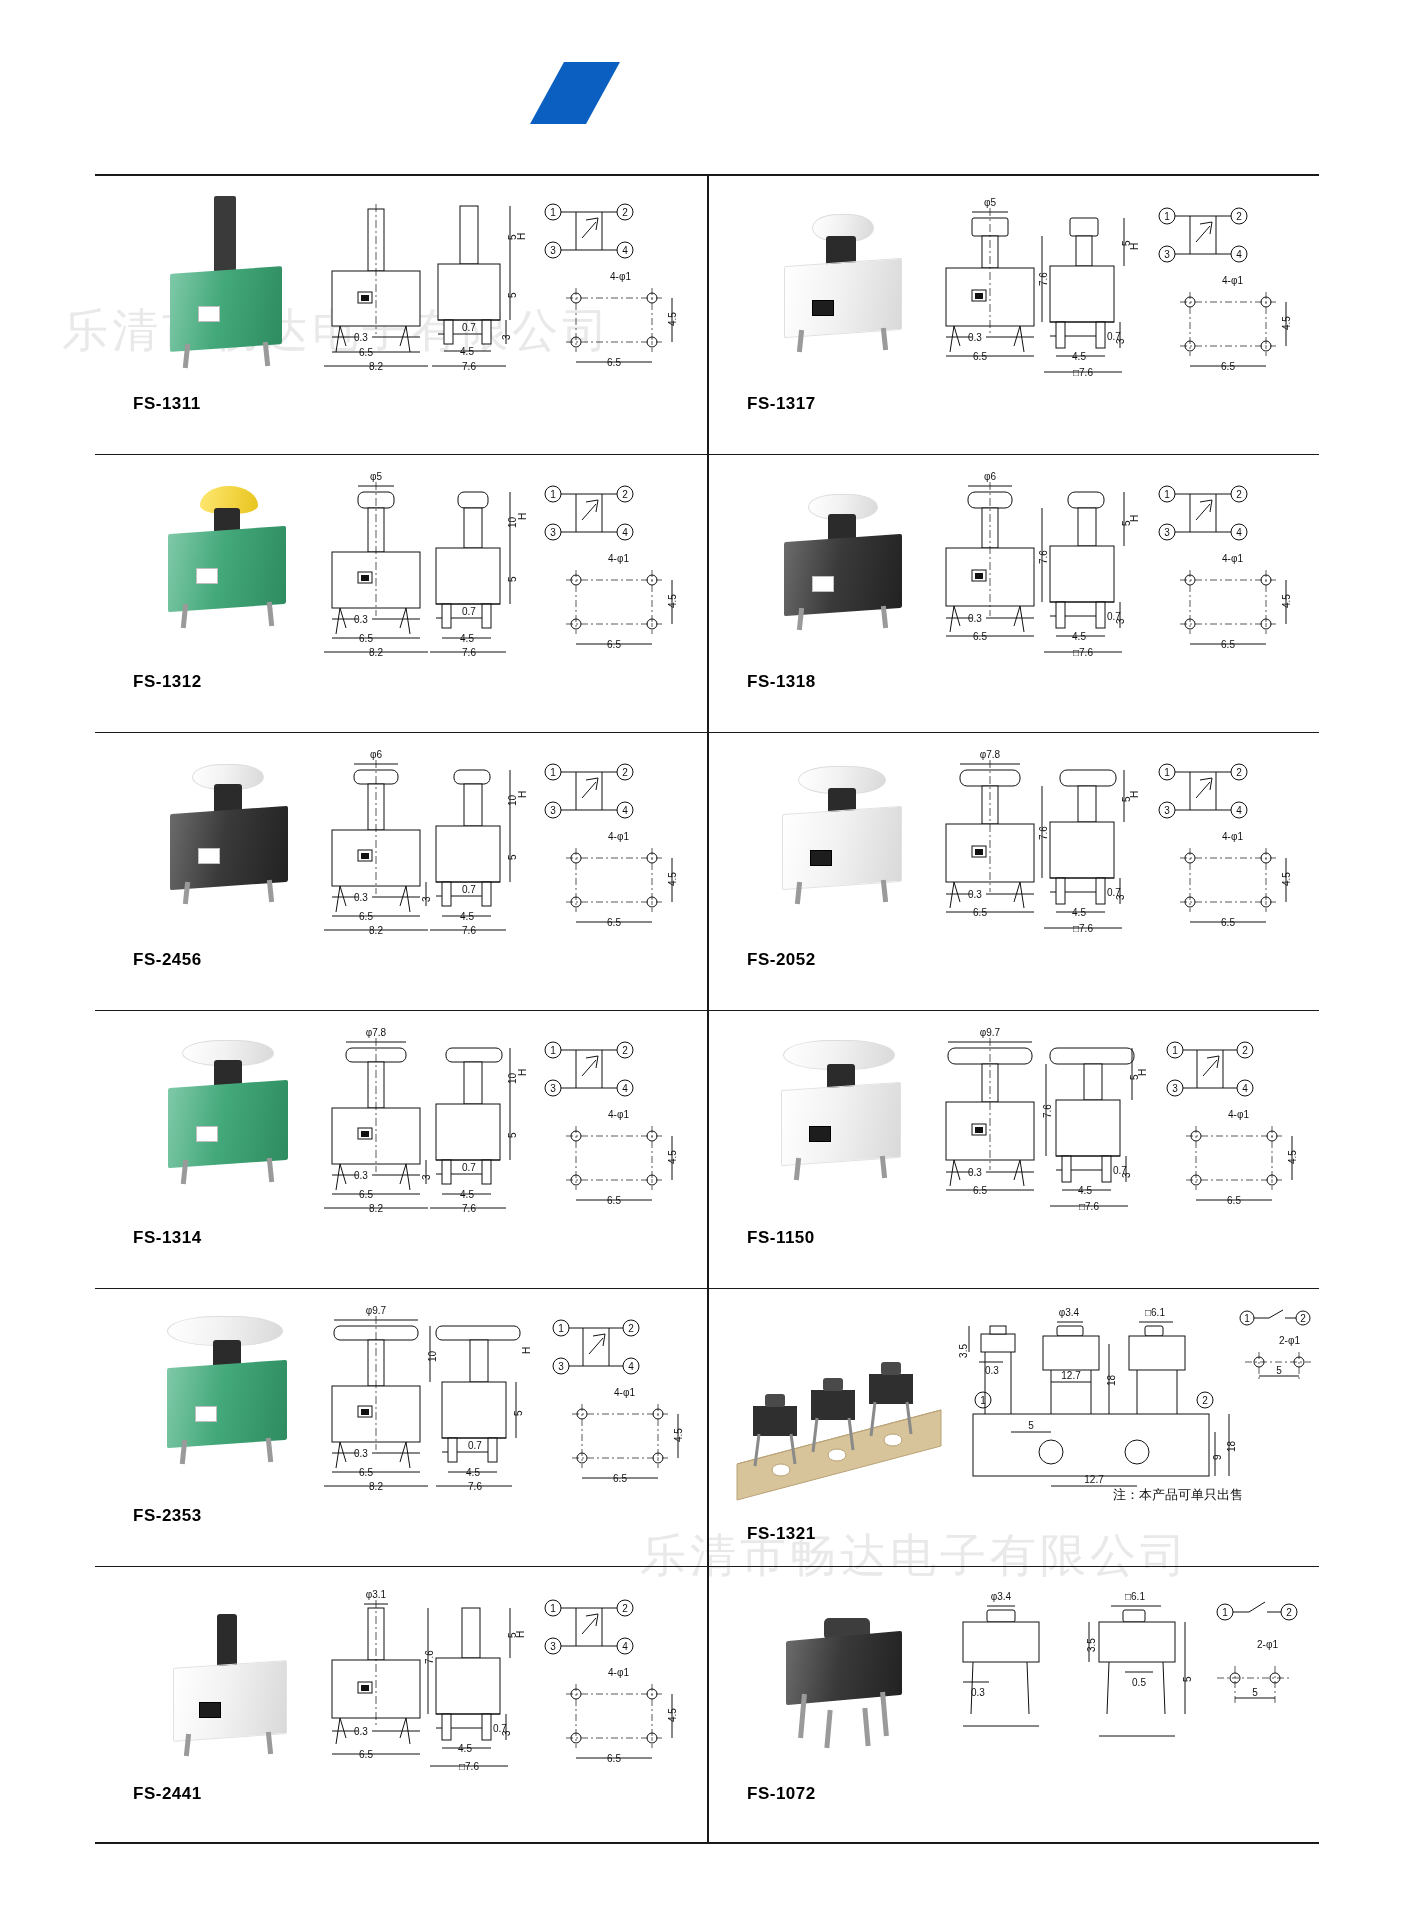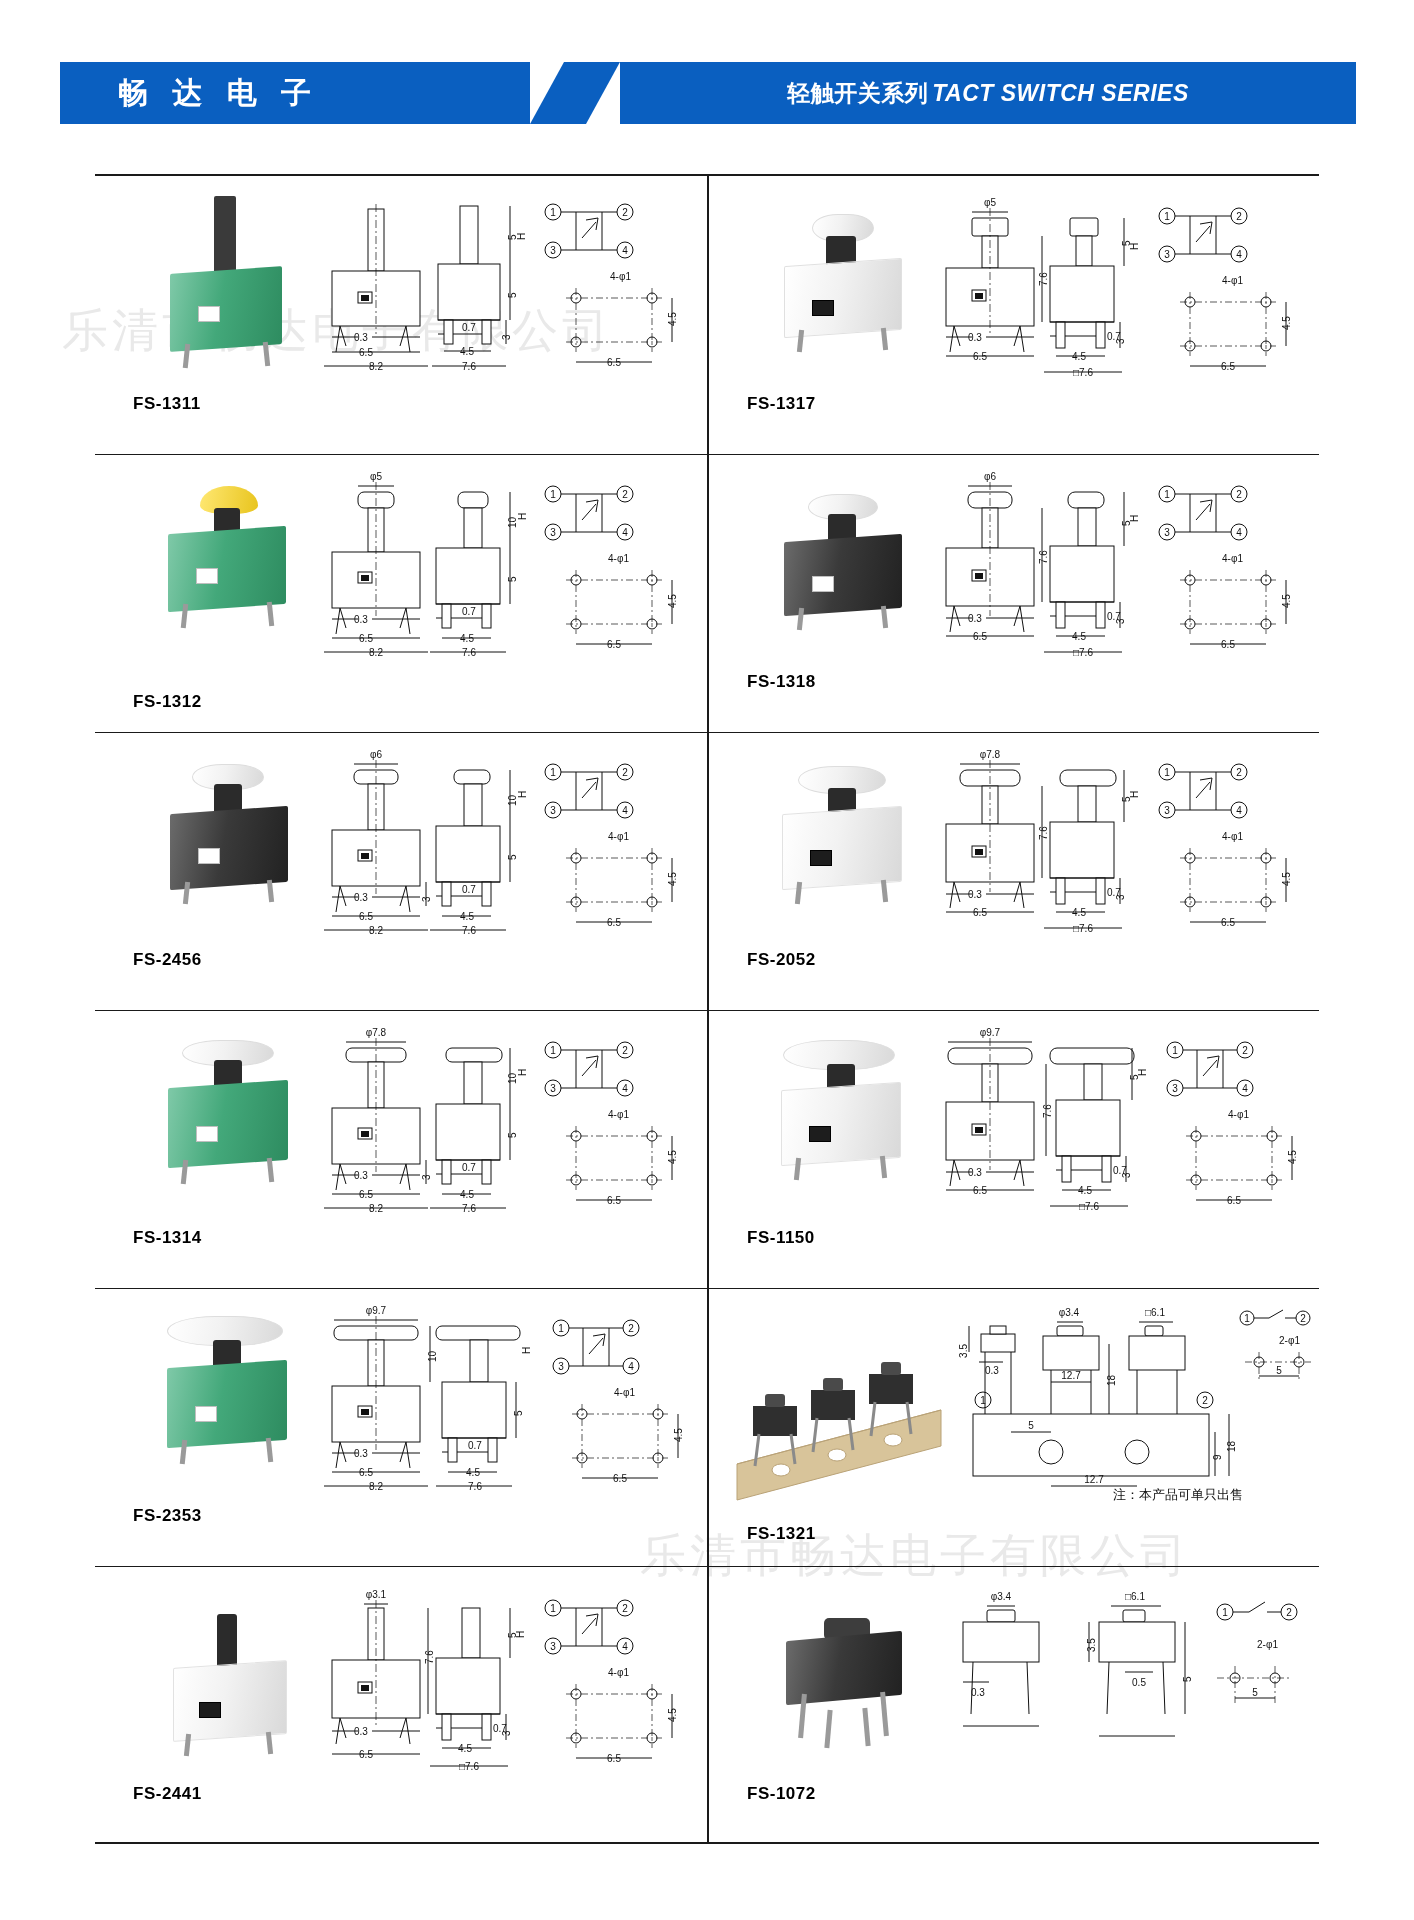--- a/index.html
+++ b/index.html
@@ -127,26 +127,21 @@
   .ln { stroke:#111; stroke-width:1; fill:none; }
   .lnthin { stroke:#111; stroke-width:0.7; fill:none; }
   .dash { stroke:#111; stroke-width:0.7; fill:none; stroke-dasharray: 7 3 2 3; }
   .fillw { fill:#ffffff; stroke:#111; stroke-width:1; }
   .fillk { fill:#111; }
 </style>
 </head>
 <body>
 
 <div class="header">
-  <div class="hdr-left">畅 达 电 子</div>
   <div class="hdr-slash"></div>
-  <div class="hdr-right">
-    <span class="cn">轻触开关系列</span>
-    <span class="en">TACT SWITCH SERIES</span>
-  </div>
 </div>
 
 <div class="watermark wm1">乐清市畅达电子有限公司</div>
 <div class="watermark wm2">乐清市畅达电子有限公司</div>
 
 <div class="grid">
   <div class="vline"></div>
   <div class="hline" style="top:278px"></div>
   <div class="hline" style="top:556px"></div>
   <div class="hline" style="top:834px"></div>
@@ -290,21 +285,21 @@
           <circle cx="342" cy="152" r="5" fill="none"></circle>
       </g>
       <path class="ln" d="M266 172 L342 172"></path>
         <text class="dim-s" x="304" y="176" text-anchor="middle">6.5</text>
       <path class="ln" d="M362 108 L362 152"></path>
         <text class="dim-s" x="366" y="136" transform="rotate(-90 366 136)">4.5</text>
     </svg>
   </div>
 
   <div class="cell col1" style="top:280px; height:276px;">
-    <div class="part-label" style="left:38px; top:216px;margin-top:20px;">FS-1312</div>
+    <div class="part-label" style="left:38px; top:216px;">FS-1312</div>
     <div class="photo" style="left:55px; top:30px; width:150px; height:165px;">
       <div class="sw-cap" style="left:50px; top:0; width:58px; height:28px; background:linear-gradient(100deg,#ffe873,#e8c41d); border-radius:50% 50% 40% 40%/70% 70% 30% 30%;"></div>
       <div class="sw-stem" style="left:64px; top:22px; width:26px; height:26px; background:#2b2b2b; border-radius:3px;"></div>
       <div class="sw-body body-green" style="left:18px; top:44px; width:118px; height:78px; transform:skewY(-4deg);"></div>
       <div class="sw-win" style="left:46px; top:82px; width:22px; height:16px;"></div>
       <div class="sw-leg" style="left:32px; top:118px; width:5px; height:24px; transform:rotate(6deg);"></div>
       <div class="sw-leg" style="left:118px; top:116px; width:5px; height:24px; transform:rotate(-6deg);"></div>
     </div>
     <svg class="dwg" style="left:215px; top:10px;" width="395" height="205" viewBox="0 0 395 205">
       <text class="dim-s" x="66" y="14" text-anchor="middle">φ5</text>

